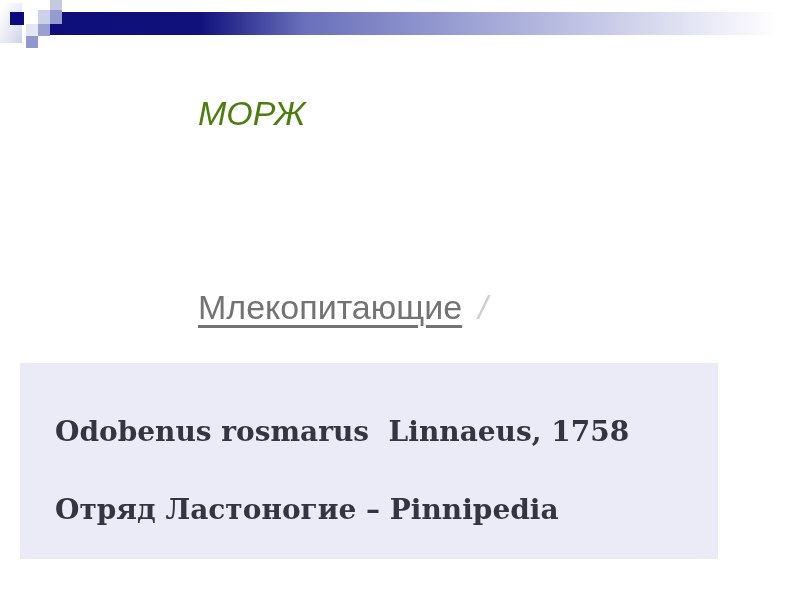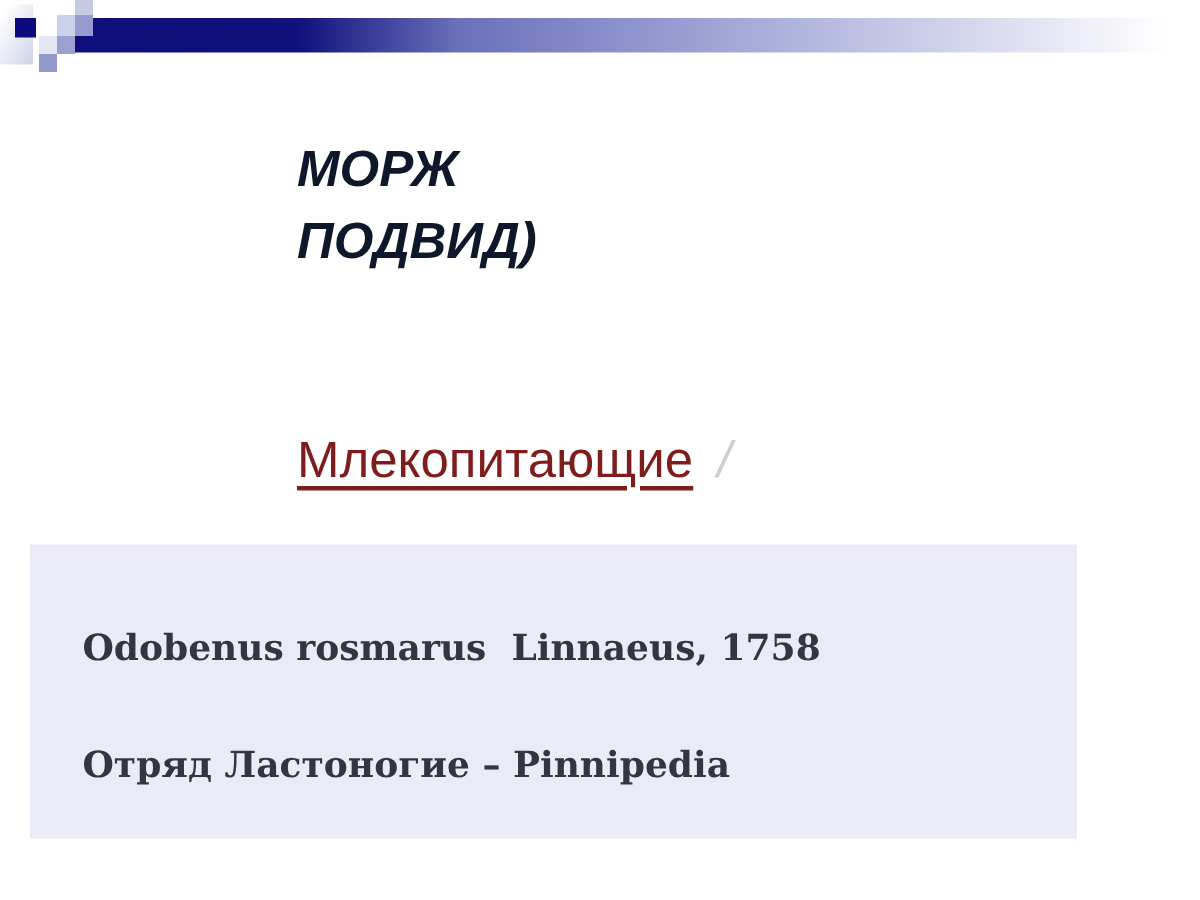--- a/index.html
+++ b/index.html
@@ -24,46 +24,46 @@
   .top-lav-sq{left:50px;top:0;width:12px;height:10px;background:#c6c9e2;}
   .light-sq-a{left:38px;top:10px;width:12px;height:14px;background:#ccd0e8;}
   .med-sq-a{left:50px;top:10px;width:12px;height:14px;background:#959bce;}
   .vlight-sq{left:26px;top:24px;width:12px;height:12px;background:#e4e6f3;}
   .med-sq-b{left:38px;top:24px;width:12px;height:12px;background:#9aa0d0;}
   .purple-sq{left:26px;top:36px;width:12px;height:12px;background:#9298ca;}
 
   
   .title{
     position:absolute;left:198px;top:89px;
-    font-style:italic;font-weight:700;
+    font-style:italic;font-weight:400;
     font-size:34px;line-height:48px;
-    color:#0f172a;
+    color:#4d7c0f;
   }
   
   .subtitle-row{
     position:absolute;left:198px;top:283px;
     font-size:34px;line-height:48px;
   }
   .subtitle{
-    color:#7f1d1d;
+    color:#737373;
     text-decoration:underline;
     text-decoration-thickness:3px;
     text-underline-offset:6px;
   }
   .slash{
     color:#cfcfcf;font-style:italic;margin-left:16px;
   }
   
   .info-box{
     position:absolute;left:20px;top:363px;width:698px;height:196px;
     box-sizing:border-box;
     padding:4px 18px 0 35px;
     background:#ebebf8;
     font-family:"DejaVu Serif",serif;
-    font-size:24px;line-height:26px;
+    font-size:28px;line-height:26px;
     color:#35353f;
     white-space:pre-wrap;
   }
   .ib-line{min-height:26px;font-weight:bold;}
   .bold{font-weight:700;}
 </style>
 </head>
 <body>
 
 <div class="slide">
@@ -75,21 +75,20 @@
     <div class="sq top-lav-sq"></div>
     <div class="sq light-sq-a"></div>
     <div class="sq med-sq-a"></div>
     <div class="sq vlight-sq"></div>
     <div class="sq med-sq-b"></div>
     <div class="sq purple-sq"></div>
   </div>
 
   <div class="title">
     <div>МОРЖ</div>
-    <div>ПОДВИД)</div>
   </div>
 
   <div class="subtitle-row">
     <span class="subtitle">Млекопитающие</span><span class="slash">/</span>
   </div>
 
   <div class="info-box">
     <div class="ib-line bold">Odobenus rosmarus  Linnaeus, 1758</div>
     <div class="ib-line">Отряд Ластоногие – Pinnipedia</div>
     <div class="ib-line"></div>

